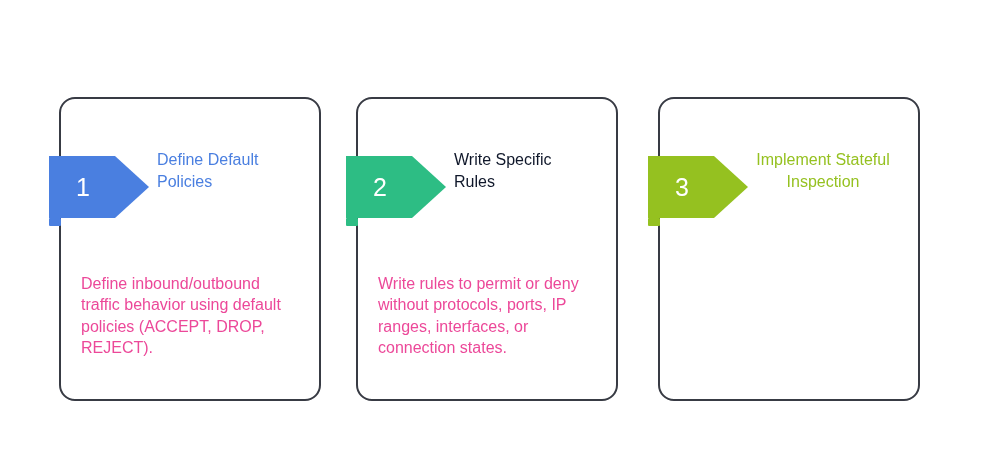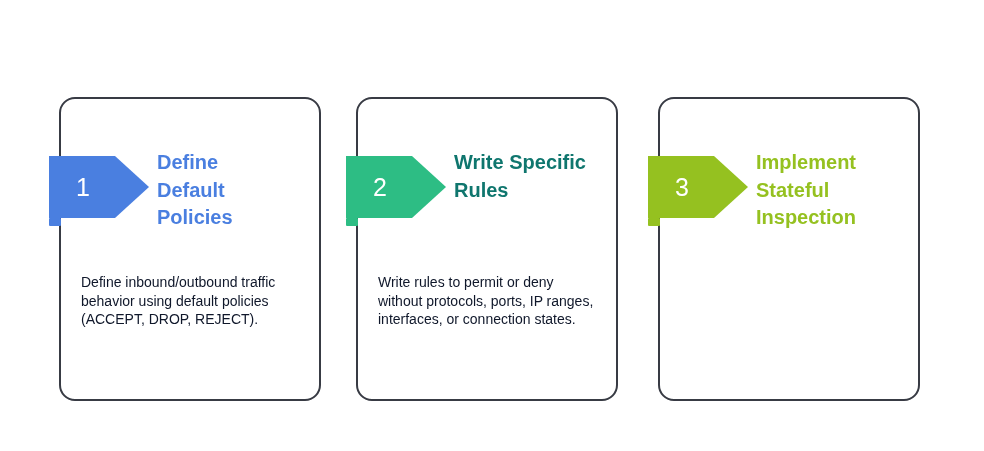--- a/index.html
+++ b/index.html
@@ -49,32 +49,32 @@
     top: 119px;
     width: 12px;
     height: 8px;
     border-radius: 1px;
   }
   .title {
     position: absolute;
     left: 96px;
     top: 50px;
     width: 134px;
-    font-size: 20px;
-    font-weight: 700;
+    font-size: 16px;
+    font-weight: 400;
     line-height: 1.38;
   }
   .desc {
     position: absolute;
     left: 20px;
     top: 174px;
     right: 22px;
-    font-size: 14px;
+    font-size: 16px;
     line-height: 1.33;
-    color: #0f172a;
+    color: #ec4899;
   }
 </style>
 </head>
 <body>
 
 <div class="canvas">
 
   <div class="card c0">
     <div class="arrow" style="background: rgb(74, 127, 224);">
       <span>1</span>
@@ -82,25 +82,25 @@
     <div class="tab" style="background: rgb(74, 127, 224);"></div>
     <div class="title" style="color: rgb(74, 127, 224);">Define Default Policies</div>
     <div class="desc">Define inbound/outbound traffic behavior using default policies (ACCEPT, DROP, REJECT).</div>
   </div>
 
   <div class="card c1">
     <div class="arrow" style="background: rgb(45, 189, 132);">
       <span>2</span>
     </div>
     <div class="tab" style="background: rgb(45, 189, 132);"></div>
-    <div class="title" style="color: #0f766e;">Write Specific Rules</div>
+    <div class="title" style="color: #0f172a;">Write Specific Rules</div>
     <div class="desc">Write rules to permit or deny without protocols, ports, IP ranges, interfaces, or connection states.</div>
   </div>
 
   <div class="card c2">
     <div class="arrow" style="background: rgb(149, 193, 32);">
       <span>3</span>
     </div>
     <div class="tab" style="background: rgb(149, 193, 32);"></div>
-    <div class="title" style="color: rgb(149, 193, 32);">Implement Stateful Inspection</div>
+    <div class="title" style="color: rgb(149, 193, 32); text-align: center;">Implement Stateful Inspection</div>
   </div>
 
 </div>
 
 </body></html>

